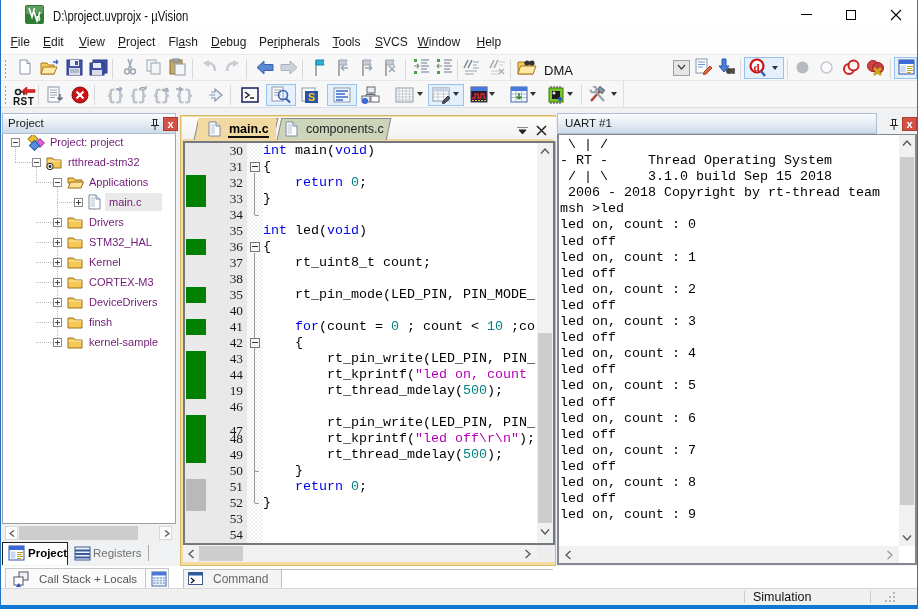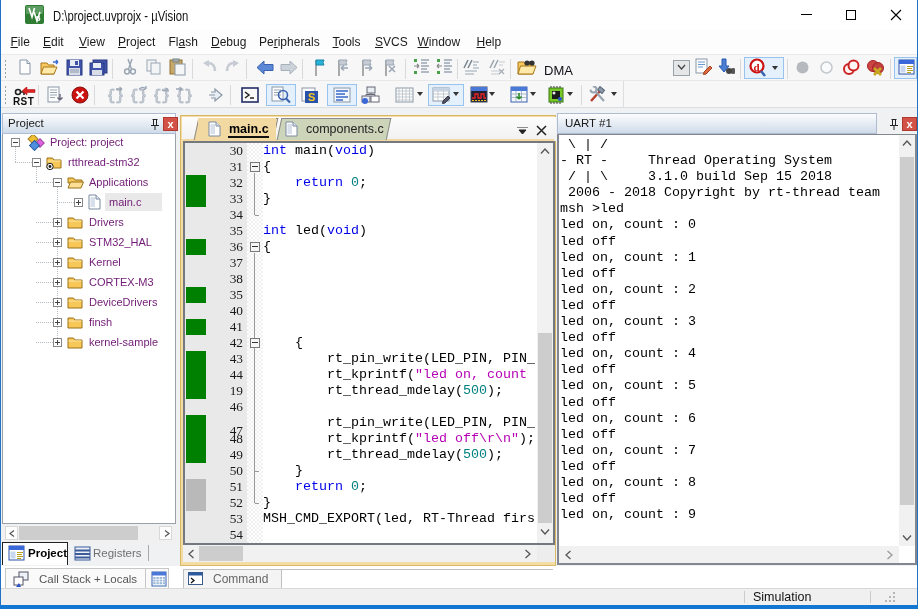--- a/index.html
+++ b/index.html
@@ -590,26 +590,29 @@
 <div class="cline" style="top:32px">    <span class="kw">return</span> <span class="num">0</span>;</div>
 <div class="lnum" style="top:32px">32</div>
 <div class="cline" style="top:48px">}</div>
 <div class="lnum" style="top:48px">33</div>
 <div class="cline" style="top:64px"></div>
 <div class="lnum" style="top:64px">34</div>
 <div class="cline" style="top:80px"><span class="kw">int</span> led(<span class="kw">void</span>)</div>
 <div class="lnum" style="top:80px">35</div>
 <div class="cline" style="top:96px">{</div>
 <div class="lnum" style="top:96px">36</div>
+<div class="cline" style="top:112px">    rt_uint8_t count;</div>
 <div class="lnum" style="top:112px">37</div>
 <div class="cline" style="top:128px"></div>
 <div class="lnum" style="top:128px">38</div>
+<div class="cline" style="top:144px">    rt_pin_mode(LED_PIN, PIN_MODE_</div>
 <div class="lnum" style="top:144px">35</div>
 <div class="cline" style="top:160px"></div>
 <div class="lnum" style="top:160px">40</div>
+<div class="cline" style="top:176px">    <span class="kw">for</span>(count = <span class="num">0</span> ; count &lt; <span class="num">10</span> ;co</div>
 <div class="lnum" style="top:176px">41</div>
 <div class="cline" style="top:192px">    {</div>
 <div class="lnum" style="top:192px">42</div>
 <div class="cline" style="top:208px">        rt_pin_write(LED_PIN, PIN_</div>
 <div class="lnum" style="top:208px">43</div>
 <div class="cline" style="top:224px">        rt_kprintf(<span class="str">"led on, count </span></div>
 <div class="lnum" style="top:224px">44</div>
 <div class="cline" style="top:240px">        rt_thread_mdelay(<span class="num">500</span>);</div>
 <div class="lnum" style="top:240px">19</div>
 <div class="cline" style="top:256px"></div>
@@ -619,21 +622,20 @@
 <div class="cline" style="top:288px">        rt_kprintf(<span class="str">"led off\r\n"</span>);</div>
 <div class="lnum" style="top:288px">48</div>
 <div class="cline" style="top:304px">        rt_thread_mdelay(<span class="num">500</span>);</div>
 <div class="lnum" style="top:304px">49</div>
 <div class="cline" style="top:320px">    }</div>
 <div class="lnum" style="top:320px">50</div>
 <div class="cline" style="top:336px">    <span class="kw">return</span> <span class="num">0</span>;</div>
 <div class="lnum" style="top:336px">51</div>
 <div class="cline" style="top:352px">}</div>
 <div class="lnum" style="top:352px">52</div>
-<div class="cline" style="top:368px">MSH_CMD_EXPORT(led, RT-Thread firs</div>
 <div class="lnum" style="top:368px">53</div>
 <div class="cline" style="top:384px"></div>
 <div class="lnum" style="top:384px">54</div>
 <div class="abs" style="left:65px;top:19px;width:10px;height:10px;background:#f6f6f6;border:1px solid #777"></div><div class="abs" style="left:67px;top:23px;width:6px;height:1px;background:#333"></div>
 <div class="abs" style="left:69px;top:30px;width:1px;height:42px;background:#999"></div>
 <div class="abs" style="left:70px;top:72px;width:4px;height:1px;background:#999"></div>
 <div class="abs" style="left:65px;top:99px;width:10px;height:10px;background:#f6f6f6;border:1px solid #777"></div><div class="abs" style="left:67px;top:103px;width:6px;height:1px;background:#333"></div>
 <div class="abs" style="left:69px;top:110px;width:1px;height:250px;background:#999"></div>
 <div class="abs" style="left:70px;top:360px;width:4px;height:1px;background:#999"></div>
 <div class="abs" style="left:65px;top:195px;width:10px;height:10px;background:#f6f6f6;border:1px solid #777"></div><div class="abs" style="left:67px;top:199px;width:6px;height:1px;background:#333"></div>

